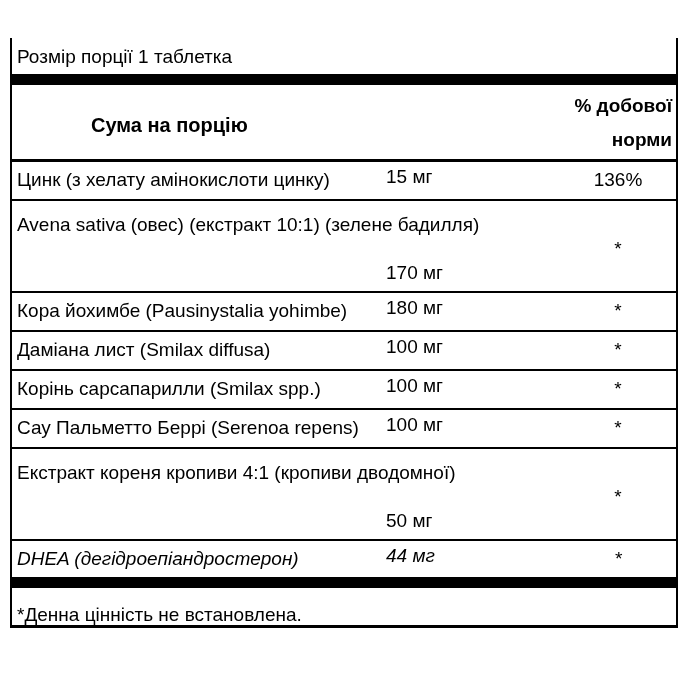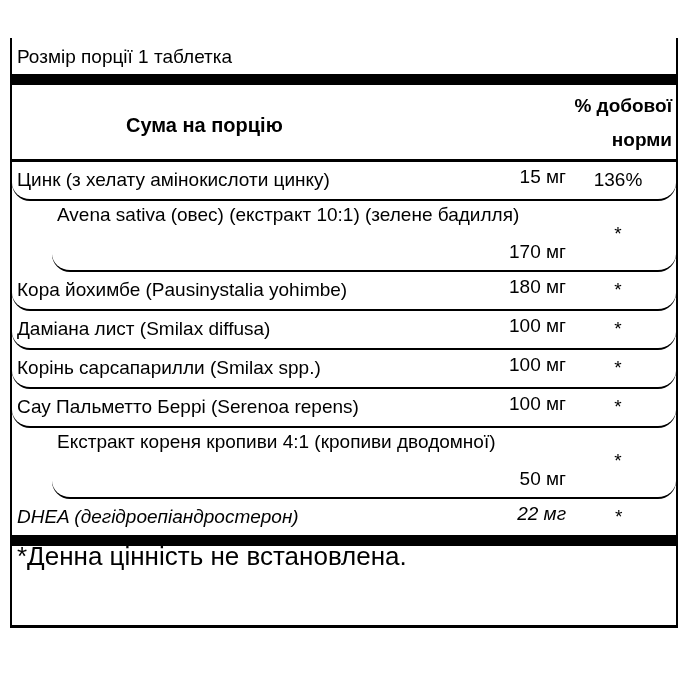--- a/index.html
+++ b/index.html
@@ -39,70 +39,68 @@
   .header {
     display: flex;
     justify-content: space-between;
     border-bottom: 3px solid #000;
     min-height: 72px;
     box-sizing: content-box;
   }
   .header-left {
     font-weight: bold;
     font-size: 20px;
-    margin-left: 114px;
+    margin-left: 79px;
     align-self: center;
     padding-top: 6px;
     white-space: nowrap;
   }
   .header-right {
     font-weight: bold;
     font-size: 19px;
     line-height: 34px;
     text-align: right;
     max-width: 110px;
     padding: 4px 4px 2px 0;
   }
   .row {
     display: grid;
     grid-template-columns: 1fr 180px 104px;
     align-items: center;
     font-size: 19px;
     line-height: 20px;
     padding: 8px 6px 9px 5px;
     border-bottom: 2px solid #000;
-    border-radius: 18px;
   }
   .row .amount {
-    text-align: right;
+    text-align: left;
     position: relative;
     top: -3px;
   }
   .row .dv {
     text-align: center;
   }
   .row.two-line {
     grid-template-rows: auto auto;
-    row-gap: 17px;
-    padding-top: 4px;
+    row-gap: 28px;
+    padding-top: 14px;
     padding-bottom: 8px;
-    margin-left: 40px;
   }
   .row.two-line .name   { grid-column: 1 / 3; grid-row: 1; }
   .row.two-line .amount { grid-column: 2; grid-row: 2; top: 0; }
   .row.two-line .dv     { grid-column: 3; grid-row: 1 / 3; align-self: center; }
   .row.last {
     border-bottom: none;
     padding-bottom: 8px;
     font-style: italic;
   }
   .footnote {
-    font-size: 26px;
+    font-size: 19px;
     line-height: 20px;
-    padding: 0 5px 0 5px;
+    padding: 17px 5px 0 5px;
   }
 </style>
 </head>
 <body>
 
 <div class="label">
 
   <div class="serving">Розмір порції 1 таблетка</div>
 
   <div class="bar"></div>
@@ -149,21 +147,21 @@
   </div>
 
   <div class="row two-line">
     <div class="name">Екстракт кореня кропиви 4:1 (кропиви дводомної)</div>
     <div class="amount">50 мг</div>
     <div class="dv">*</div>
   </div>
 
   <div class="row last">
     <div class="name">DHEA (дегідроепіандростерон)</div>
-    <div class="amount">22 мг</div>
+    <div class="amount">44 мг</div>
     <div class="dv">*</div>
   </div>
 
   <div class="bar"></div>
 
   <div class="footnote">*Денна цінність не встановлена.</div>
 
 </div>
 
 </body></html>

